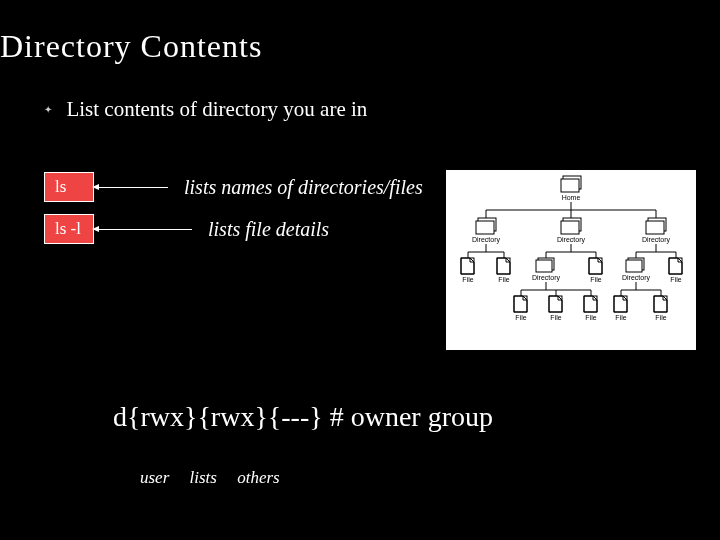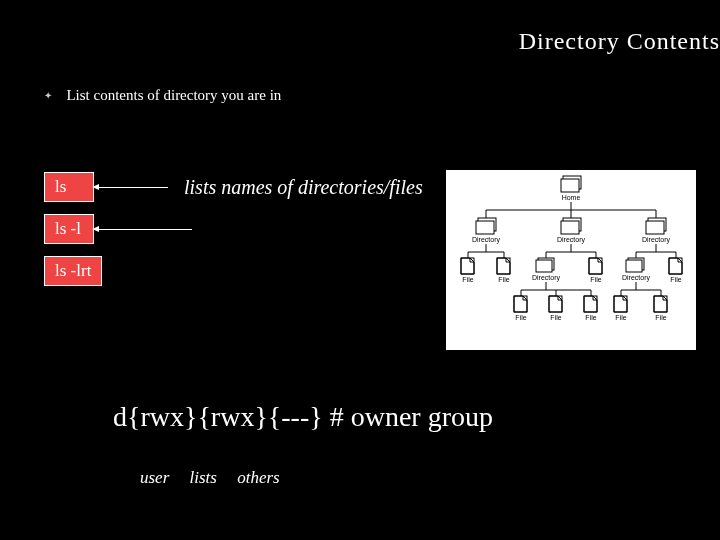--- a/index.html
+++ b/index.html
@@ -6,39 +6,39 @@
   body {
     width: 720px;
     height: 540px;
     background: #000;
     color: #fff;
     font-family: Georgia, 'Times New Roman', serif;
     position: relative;
     overflow: hidden;
   }
   .title {
-    text-align: right;
-    font-size: 24px;
+    text-align: left;
+    font-size: 32px;
     font-weight: normal;
     padding-top: 28px;
     letter-spacing: 1px;
   }
   .bullet-row {
     display: flex;
     align-items: center;
     margin-top: 32px;
     margin-left: 44px;
   }
   .bullet-icon {
     font-size: 10px;
     margin-right: 14px;
     color: #ccc;
   }
   .bullet-text {
-    font-size: 15px;
+    font-size: 21px;
   }
   .cmd-section {
     position: absolute;
     left: 44px;
     top: 172px;
   }
   .cmd-row {
     display: flex;
     align-items: center;
     margin-bottom: 12px;
@@ -117,23 +117,21 @@
 
 <div class="cmd-section">
   <div class="cmd-row">
     <div class="cmd-box">ls</div>
     <div class="arrow" style="width:70px"></div>
     <div class="desc">lists names of directories/files</div>
   </div>
   <div class="cmd-row">
     <div class="cmd-box">ls -l</div>
     <div class="arrow" style="width:94px"></div>
-  </div>
-  <div class="cmd-row" style="margin-top:6px">
-    <div class="cmd-box">ls -lrt</div>
+    <div class="desc">lists file details</div>
   </div>
 </div>
 
 <div class="diagram">
   <svg class="tree-svg" viewBox="0 0 250 180">
 
     <g>
       <rect class="folder" x="117" y="6" width="18" height="13"></rect>
       <rect class="folder" x="115" y="9" width="18" height="13"></rect>
       <text class="tlabel" x="125" y="30">Home</text>

